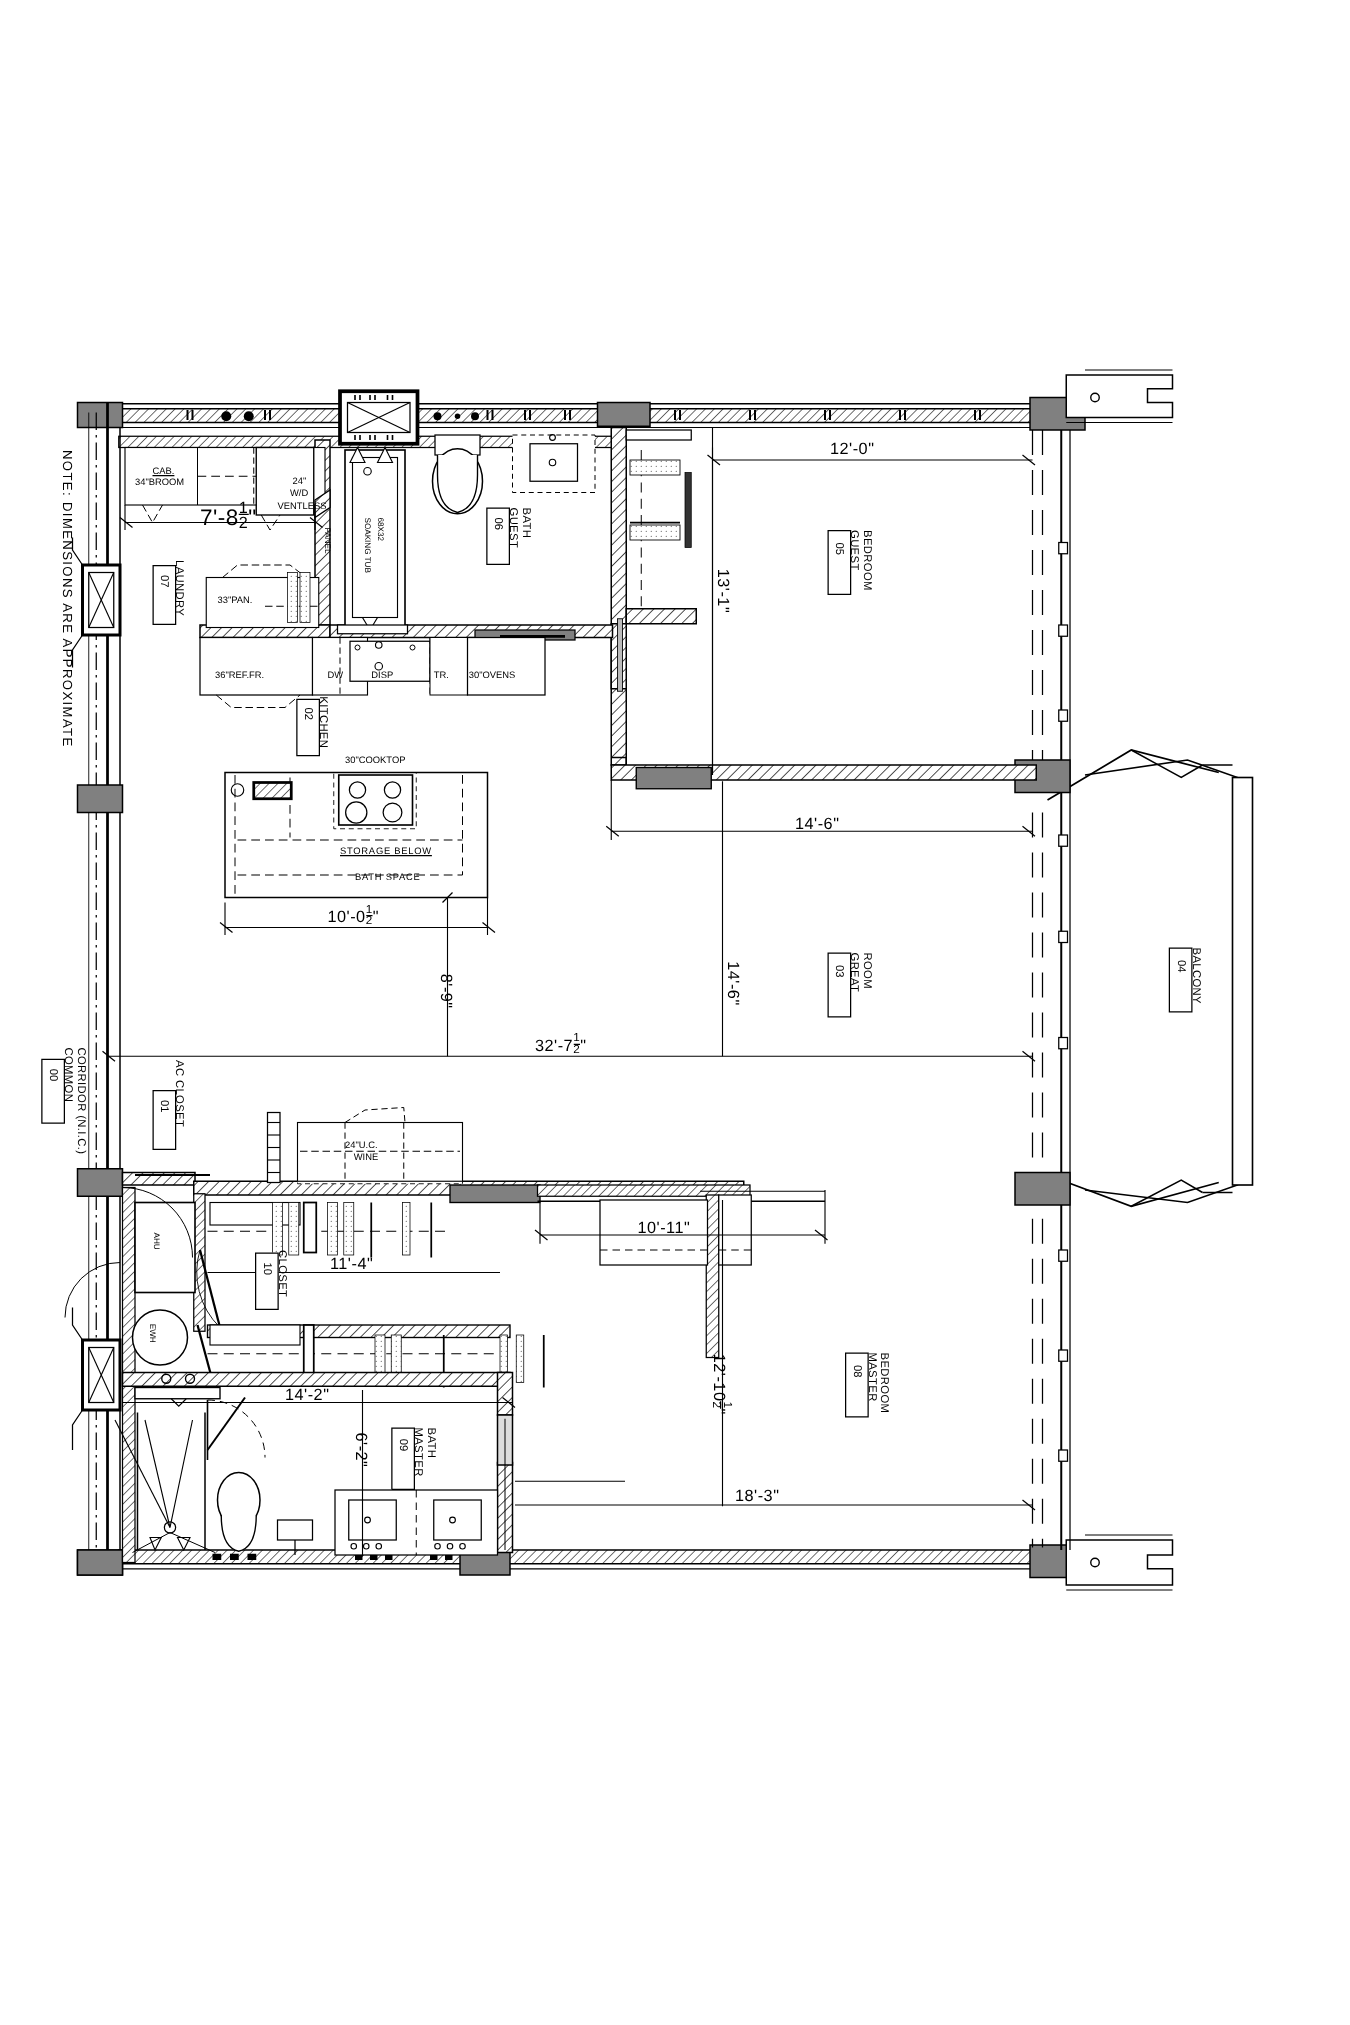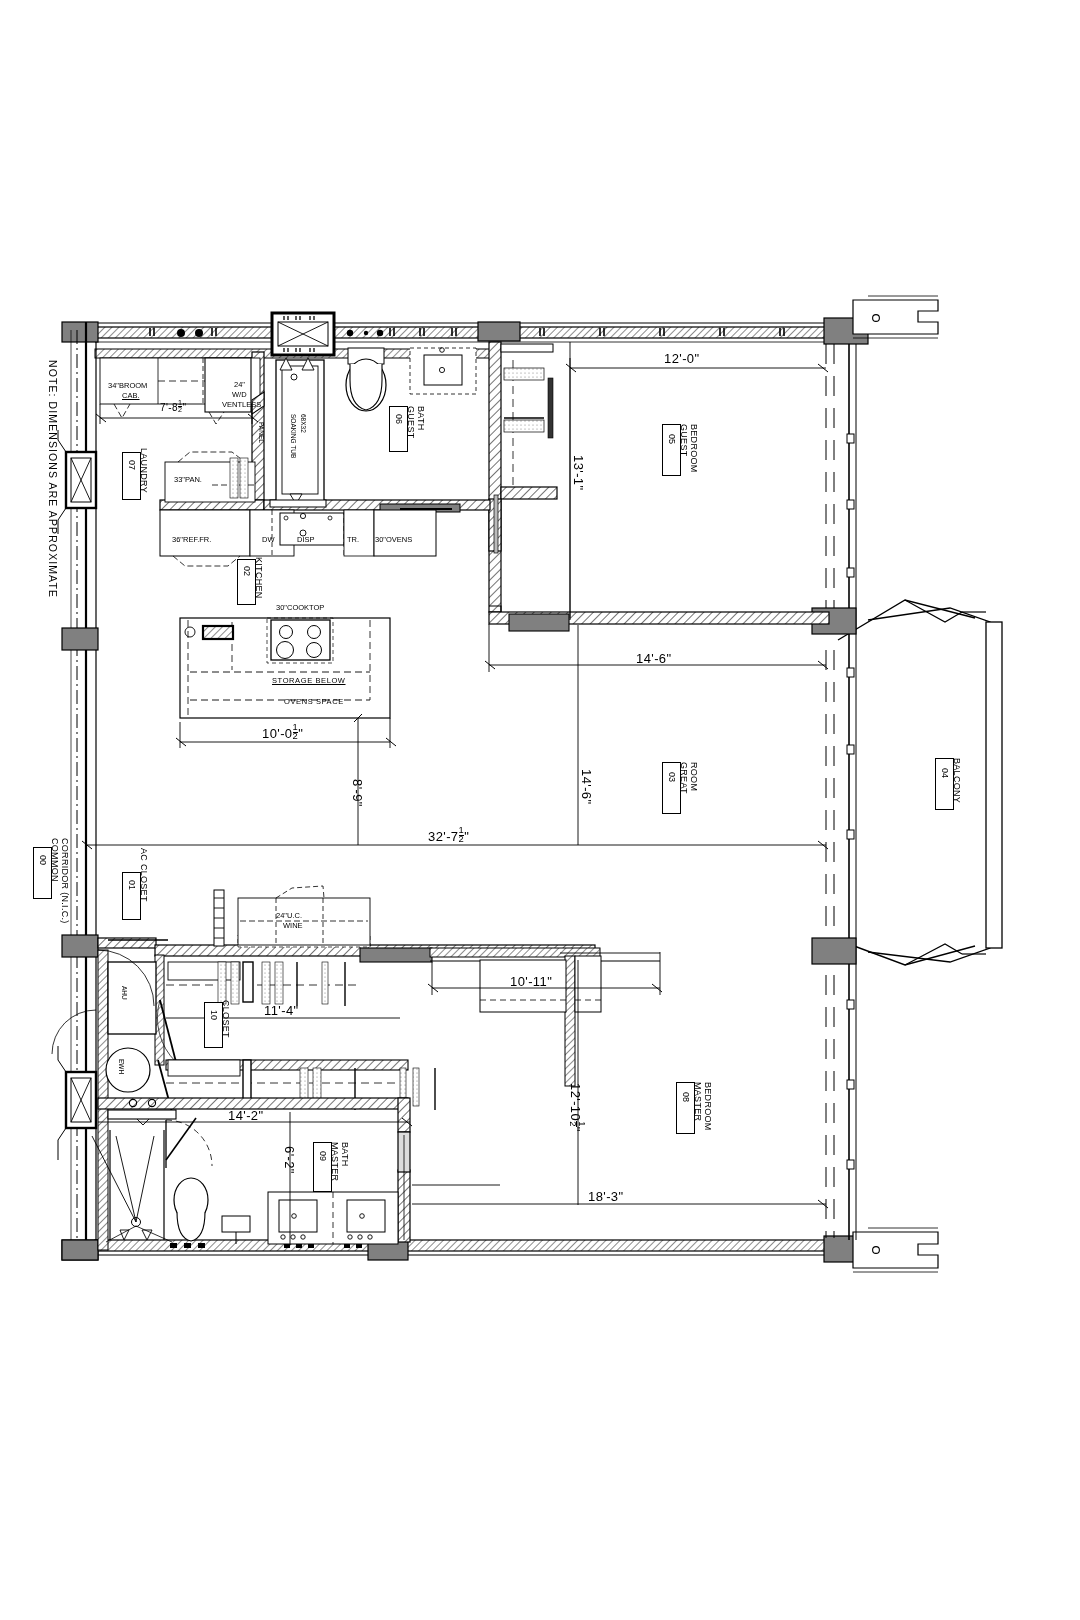--- a/index.html
+++ b/index.html
@@ -528,51 +528,51 @@
 <div class="tag" style="left:313px;top:1142px;width:17px;height:48px;"></div>
 <div class="lbl rot90" style="left:328px;top:1151px;font-size:9px;">09</div>
 <div class="lbl rot90" style="left:340px;top:1142px;font-size:9px;letter-spacing:.3px;">MASTER</div>
 <div class="lbl rot90" style="left:350px;top:1142px;font-size:9px;letter-spacing:.3px;">BATH</div>
 
 <div class="tag" style="left:204px;top:1002px;width:17px;height:44px;"></div>
 <div class="lbl rot90" style="left:219px;top:1010px;font-size:9px;">10</div>
 <div class="lbl rot90" style="left:231px;top:1000px;font-size:9px;letter-spacing:.3px;">CLOSET</div>
 
 <div class="lbl sml" style="left:108px;top:381px;">34"BROOM</div>
-<div class="lbl sml" style="left:122px;top:391px;text-decoration:underline;">CAB.</div>
+<div class="lbl sml" style="left:122px;top:372px;text-decoration:underline;">CAB.</div>
 
 <div class="lbl sml" style="left:234px;top:380px;">24"</div>
 <div class="lbl sml" style="left:232px;top:390px;">W/D</div>
 <div class="lbl sml" style="left:222px;top:400px;text-align:center;">VENTLESS</div>
 
 <div class="lbl xsml rot90" style="left:265px;top:422px;">PANEL</div>
 
 <div class="lbl sml" style="left:174px;top:475px;">33"PAN.</div>
 
 <div class="lbl sml" style="left:172px;top:535px;">36"REF.FR.</div>
 <div class="lbl sml" style="left:262px;top:535px;">DW</div>
 <div class="lbl sml" style="left:297px;top:535px;">DISP</div>
 <div class="lbl sml" style="left:347px;top:535px;">TR.</div>
 <div class="lbl sml" style="left:375px;top:535px;">30"OVENS</div>
 
 <div class="lbl sml" style="left:276px;top:603px;">30"COOKTOP</div>
 <div class="lbl sml" style="left:274px;top:613px;"></div>
 <div class="lbl sml" style="left:272px;top:676px;letter-spacing:.6px;text-decoration:underline;">STORAGE BELOW</div>
-<div class="lbl sml" style="left:284px;top:697px;letter-spacing:.6px;">OVENS SPACE</div>
+<div class="lbl sml" style="left:284px;top:697px;letter-spacing:.6px;">BATH SPACE</div>
 
 <div class="lbl xsml rot90" style="left:307px;top:414px;">68X32</div>
 <div class="lbl xsml rot90" style="left:297px;top:414px;">SOAKING TUB</div>
 
 <div class="lbl sml" style="left:276px;top:911px;">24"U.C.</div>
 <div class="lbl sml" style="left:283px;top:921px;text-align:center;">WINE</div>
 
 <div class="lbl xsml rot90" style="left:128px;top:986px;">AHU</div>
 <div class="lbl xsml rot90" style="left:125px;top:1059px;">EWH</div>
 
-<div class="dimtxt" style="left:160px;top:400px;font-size:10px;">
+<div class="dimtxt" style="left:160px;top:400px;font-size:18px;">
   <span>7'-8</span><span class="frac"><span>1</span><span class="den">2</span></span><span>"</span>
 </div>
 
 <div class="dimtxt" style="left:262px;top:724px;font-size:13px;">
   <span>10'-0</span><span class="frac"><span>1</span><span class="den">2</span></span><span>"</span>
 </div>
 
 <div class="dimtxt" style="left:428px;top:827px;font-size:13px;">
   <span>32'-7</span><span class="frac"><span>1</span><span class="den">2</span></span><span>"</span>
 </div>

